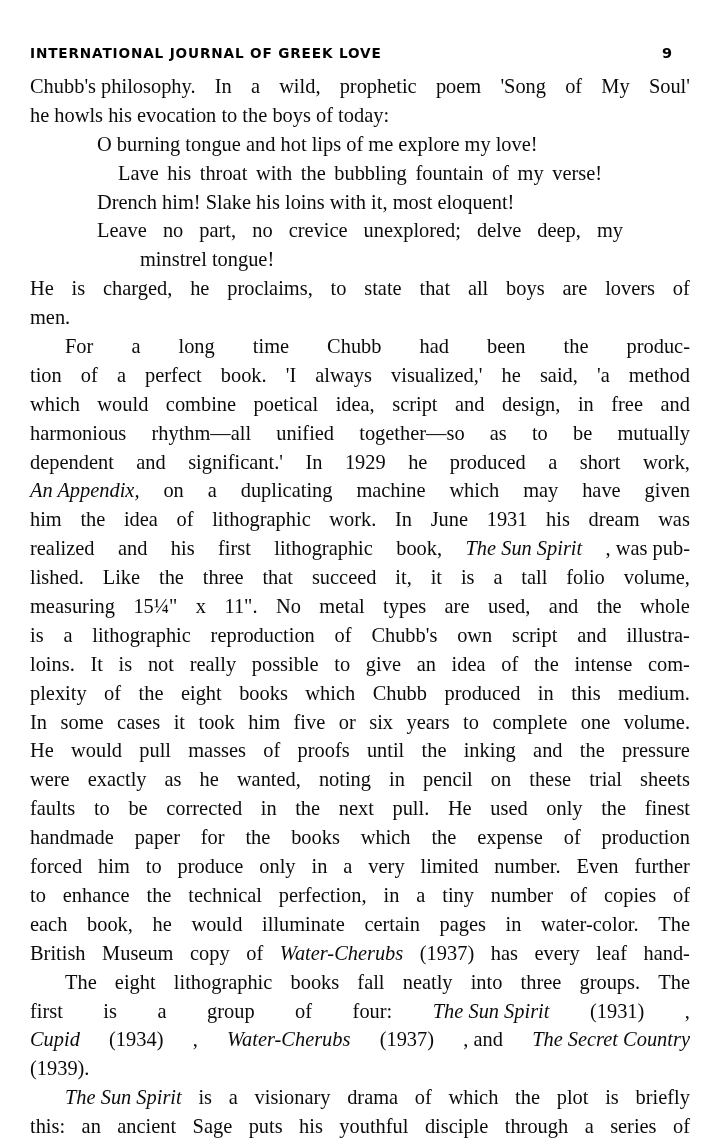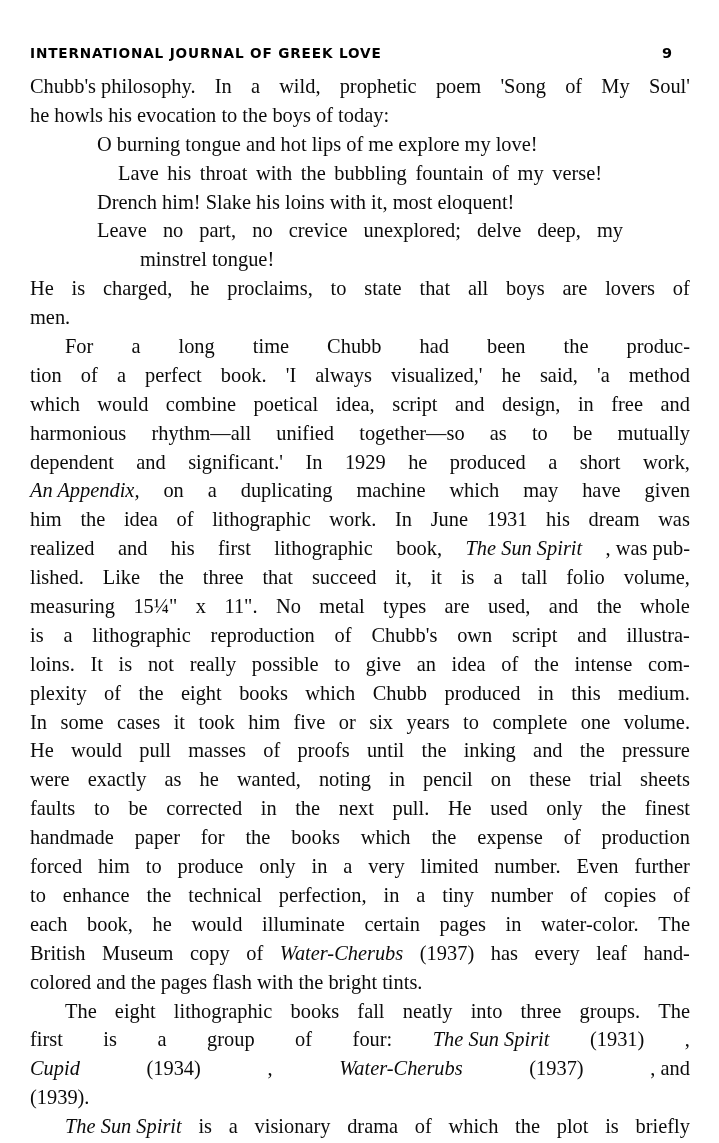--- a/index.html
+++ b/index.html
@@ -472,21 +472,20 @@
         <span>copy</span>
         <span>of</span>
         <span class="ital">Water-Cherubs</span>
         <span>(1937)</span>
         <span>has</span>
         <span>every</span>
         <span>leaf</span>
         <span>hand-</span>
     </span>
 
-    <span class="line flush">colored and the pages flash with the bright tints.</span>
   </p>
 
   <p style="margin:0">
     <span class="line just para-indent" style="width:660px;box-sizing:border-box">
       <span>The</span>
         <span>eight</span>
         <span>lithographic</span>
         <span>books</span>
         <span>fall</span>
         <span>neatly</span>
@@ -508,20 +507,21 @@
         <span>,</span>
     </span>
 
     <span class="line just">
       <span class="ital">Cupid</span>
         <span>(1934)</span>
         <span>,</span>
         <span class="ital">Water-Cherubs</span>
         <span>(1937)</span>
         <span>, and</span>
+        <span class="ital">The Secret Country</span>
     </span>
 
     <span class="line flush">(1939).</span>
   </p>
 
   <p style="margin:0">
     <span class="line just para-indent" style="width:660px;box-sizing:border-box">
       <span class="ital">The Sun Spirit</span>
         <span>is</span>
         <span>a</span>

